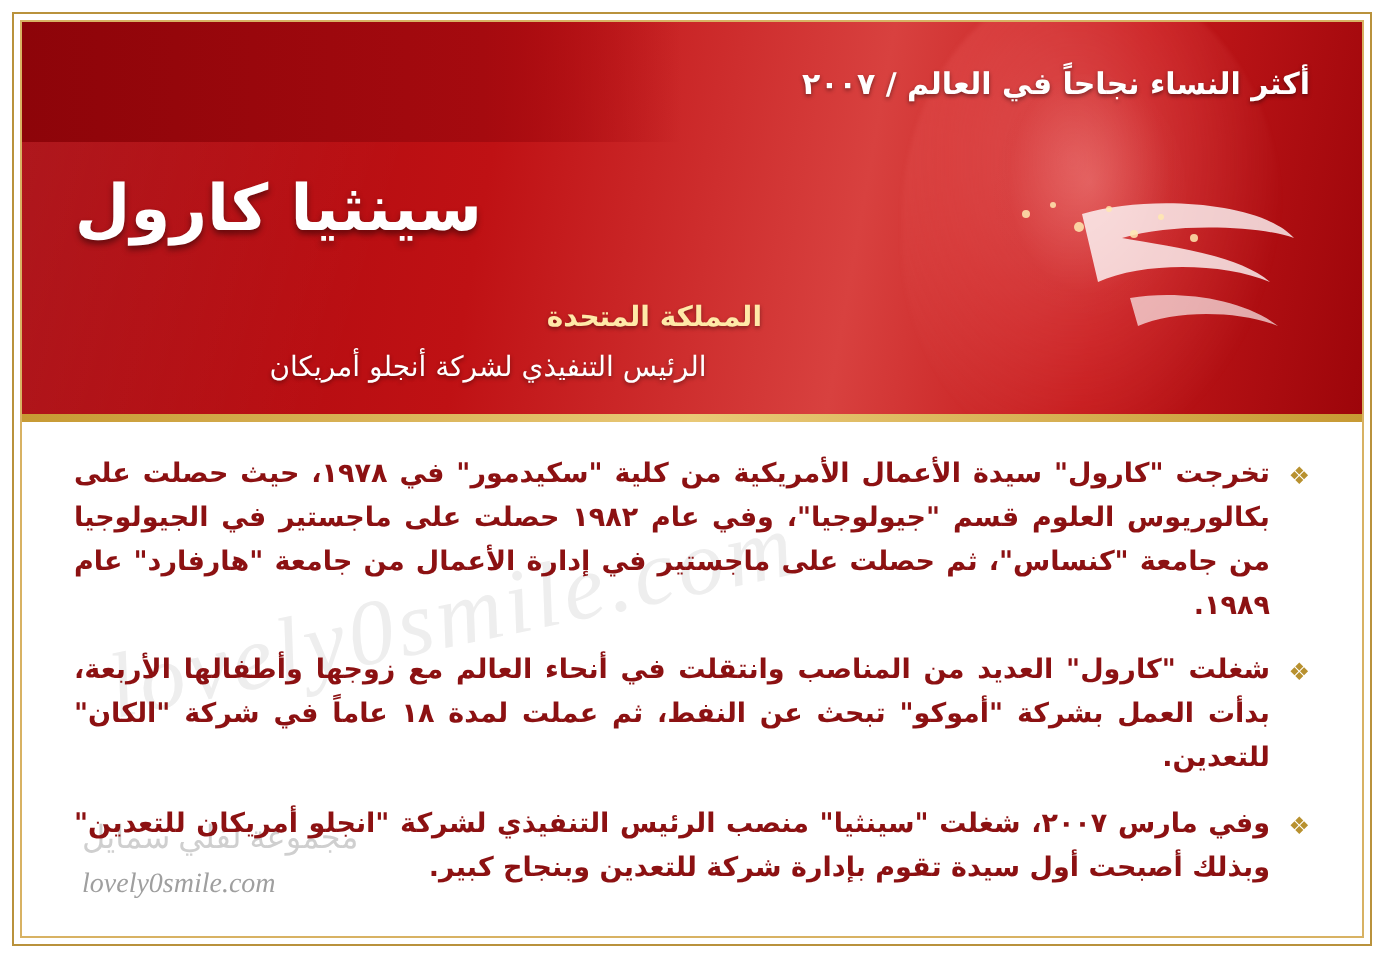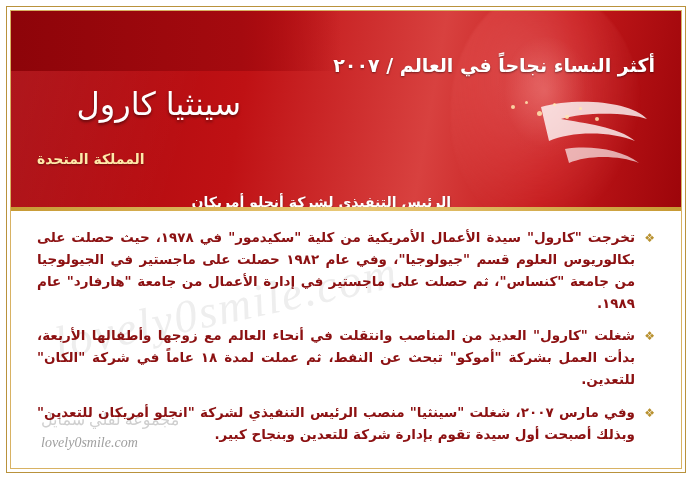--- a/index.html
+++ b/index.html
@@ -117,65 +117,63 @@
     height: 60px;
     background: linear-gradient(90deg, #8d0409 0%, #a50a0f 70%, rgba(165,10,15,0) 100%);
     pointer-events: none;
   }
 
   .kicker {
     position: absolute;
     top: 22px;
     right: 26px;
     color: #ffffff;
-    font-size: 19px;
+    font-size: 15px;
     font-weight: bold;
     letter-spacing: 0;
     text-shadow: 0 1px 2px rgba(0,0,0,.45);
     direction: rtl;
-    margin-top: 21px;
   }
 
   .name {
     position: absolute;
     top: 74px;
     right: 440px;
     left: 26px;
     color: #ffffff;
     font-size: 32px;
-    font-weight: normal;
+    font-weight: bold;
     text-shadow: 0 2px 3px rgba(0,0,0,.45);
     white-space: nowrap;
     direction: rtl;
   }
 
   .country {
     position: absolute;
     top: 140px;
     left: 26px;
     right: 300px;
-    text-align: left;
+    text-align: right;
     color: #ffe9a8;
     font-size: 14px;
     font-weight: bold;
     text-shadow: 0 1px 2px rgba(0,0,0,.4);
     direction: rtl;
   }
   .role {
     position: absolute;
     top: 165px;
     left: 26px;
     right: 230px;
-    text-align: right;
+    text-align: center;
     color: #ffffff;
     font-size: 14px;
-    font-weight: bold;
+    font-weight: normal;
     text-shadow: 0 1px 2px rgba(0,0,0,.4);
     direction: rtl;
-    margin-top: 18px;
   }
 
   
   .gold-rule {
     position: relative;
     height: 4px;
     background: linear-gradient(90deg, #c79a34 0%, #e9c977 50%, #c79a34 100%);
   }
 
   

